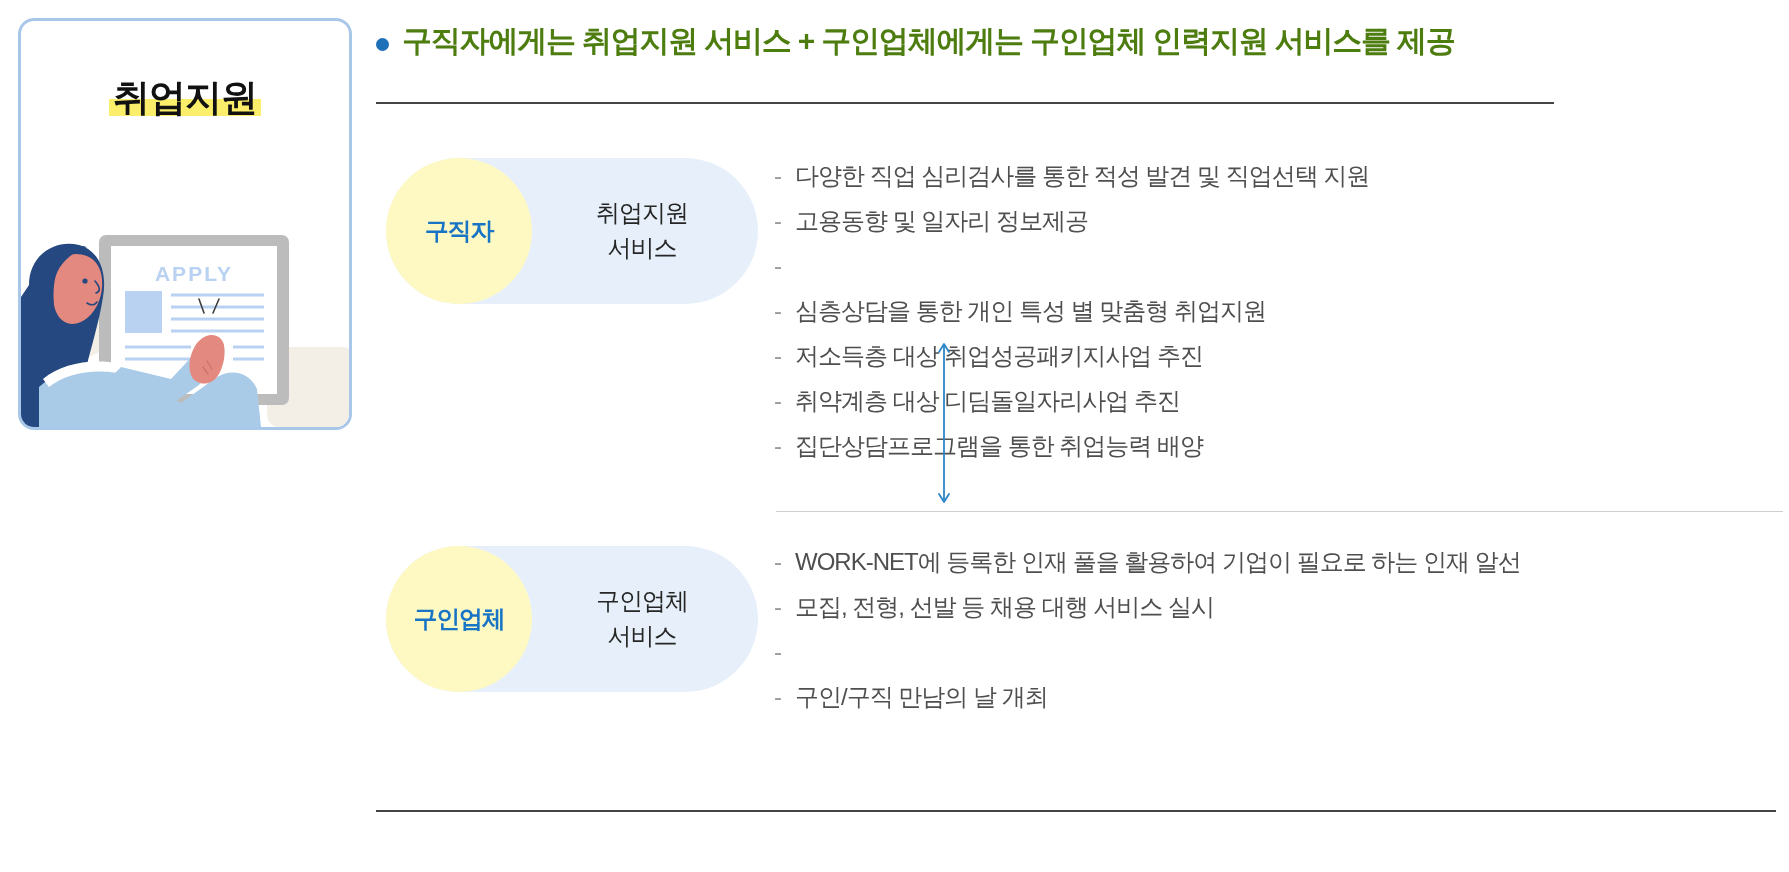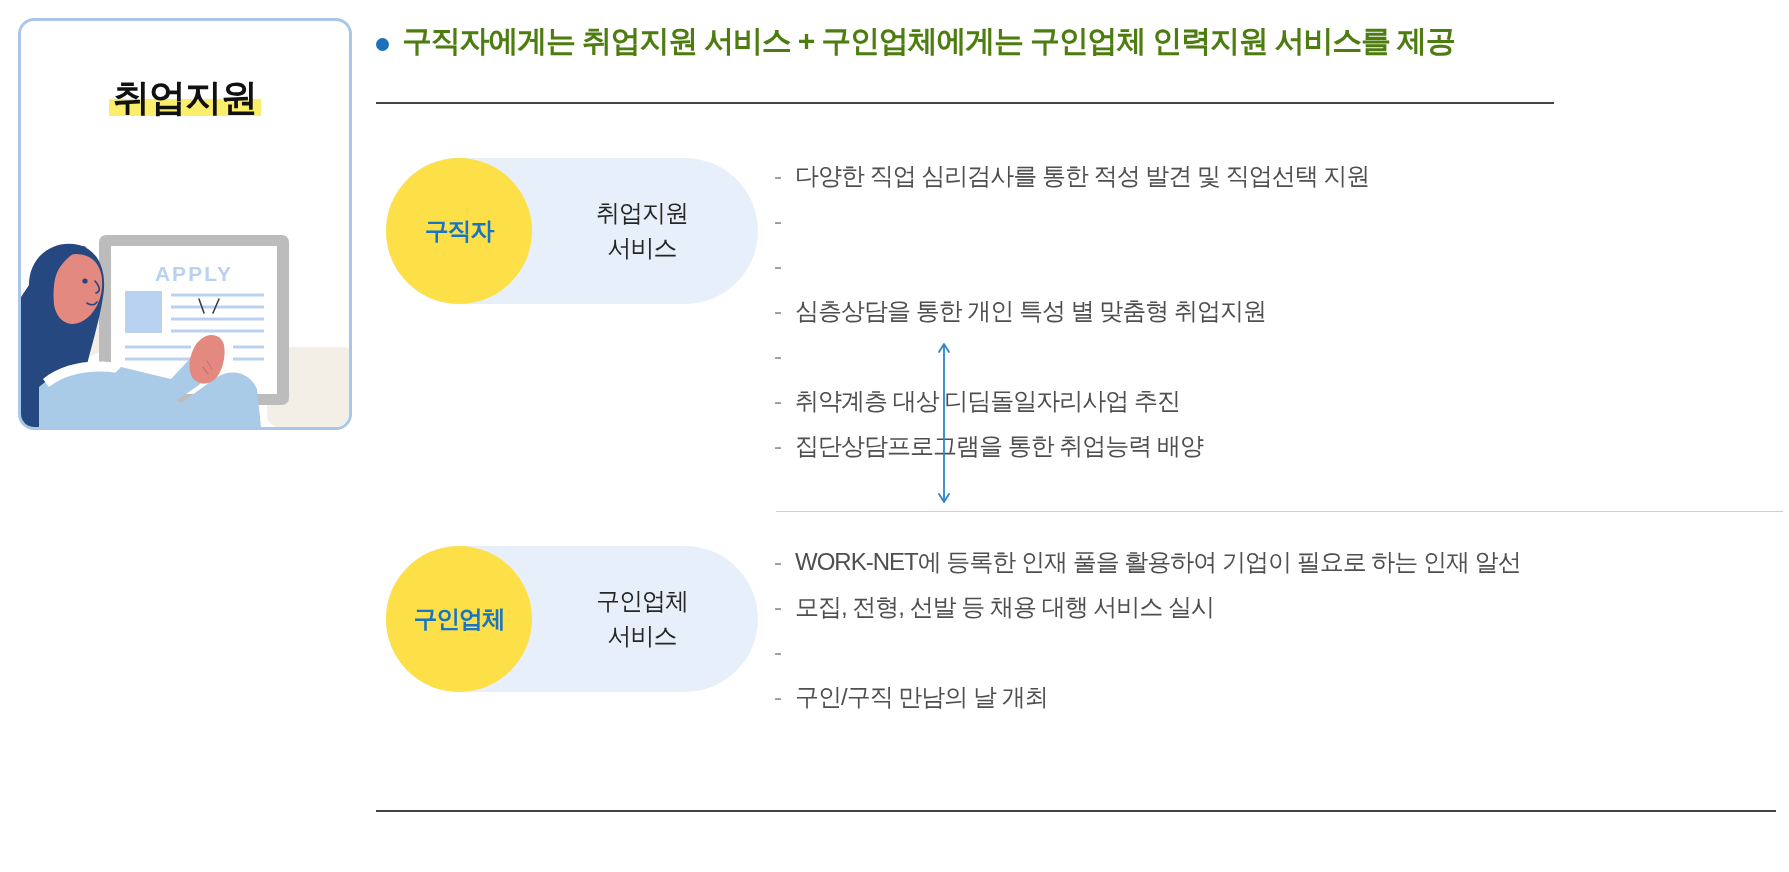--- a/index.html
+++ b/index.html
@@ -133,21 +133,21 @@
     display: flex;
     align-items: center;
   }
   #pill-1 { top: 0; height: 146px; }
   #pill-2 { top: 0; height: 146px; }
 
   .pill-badge {
     width: 146px;
     height: 146px;
     border-radius: 50%;
-    background: #fde047;
+    background: #fef9c3;
     flex: none;
     display: flex;
     align-items: center;
     justify-content: center;
     font-size: 24px;
     font-weight: bold;
     color: #1874c4;
     letter-spacing: -1.2px;
   }
   .pill-label {
@@ -299,30 +299,32 @@
       </div>
     </div>
 
     <div class="bullets" id="bullets-1">
       <div class="bullet">
         <span class="dash">-</span>
         <span>다양한 직업 심리검사를 통한 적성 발견 및 직업선택 지원</span>
       </div>
       <div class="bullet">
         <span class="dash">-</span>
+        <span>고용동향 및 일자리 정보제공</span>
       </div>
       <div class="bullet">
         <span class="dash">-</span>
       </div>
       <div class="bullet">
         <span class="dash">-</span>
         <span>심층상담을 통한 개인 특성 별 맞춤형 취업지원</span>
       </div>
       <div class="bullet">
         <span class="dash">-</span>
+        <span>저소득층 대상 취업성공패키지사업 추진</span>
       </div>
       <div class="bullet">
         <span class="dash">-</span>
         <span>취약계층 대상 디딤돌일자리사업 추진</span>
       </div>
       <div class="bullet">
         <span class="dash">-</span>
         <span>집단상담프로그램을 통한 취업능력 배양</span>
       </div>
     </div>

